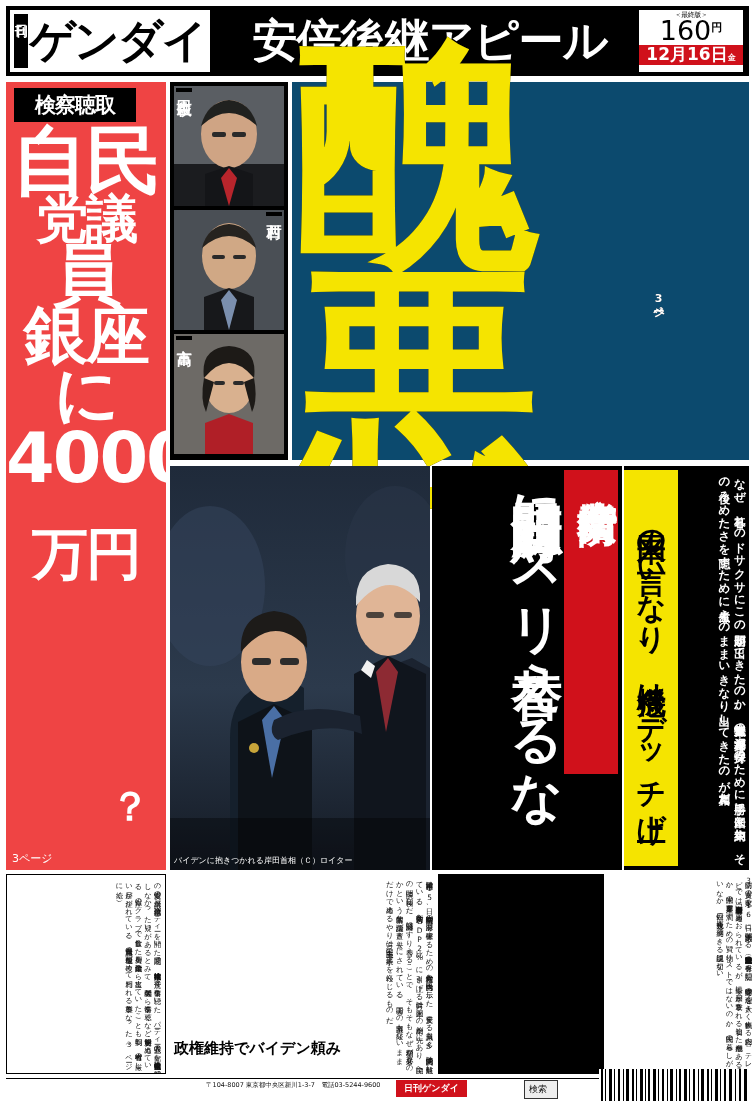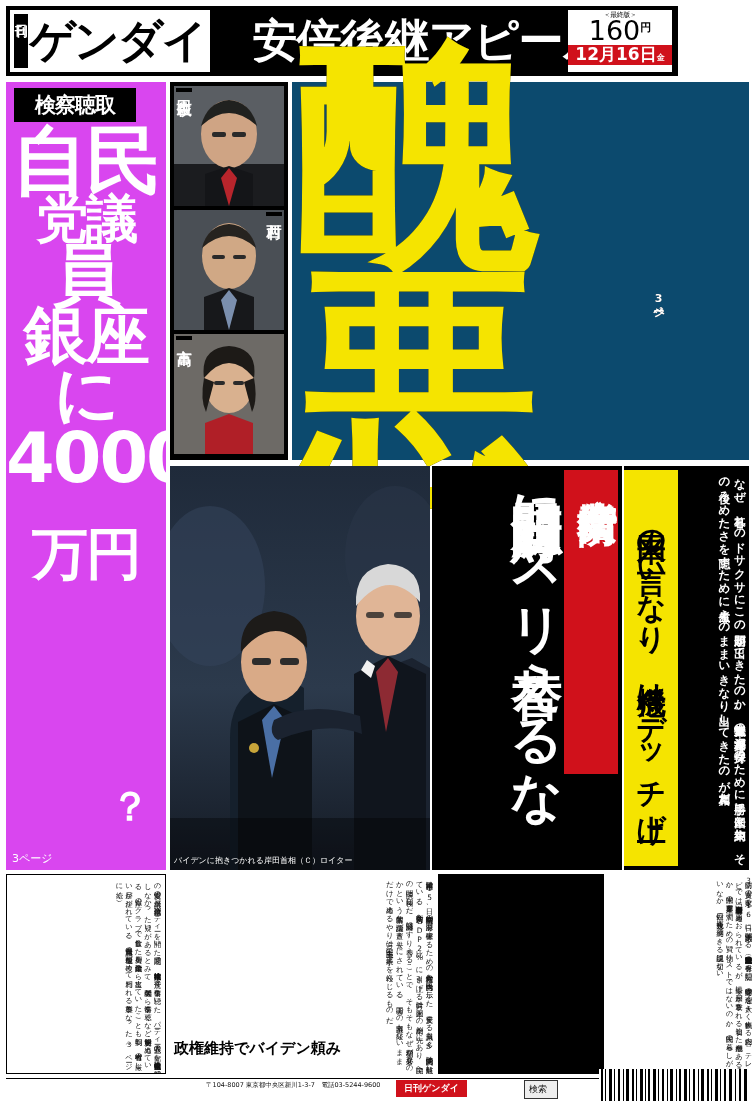--- a/index.html
+++ b/index.html
@@ -1,37 +1,37 @@
 <!DOCTYPE html>
 <html><head>
 <meta charset="utf-8">
 <style>
   html,body{margin:0;padding:0;background:#fff;}
   body{width:755px;height:1108px;font-family:"DejaVu Sans","Liberation Sans",sans-serif;overflow:hidden;}
   .page{position:relative;width:755px;height:1108px;background:#fff;}
   .ctr{display:flex;align-items:center;justify-content:center;}
 
   
-  #masthead{position:absolute;left:6px;top:6px;width:672px;height:70px;background:#000;}
+  #masthead{position:absolute;left:6px;top:6px;width:743px;height:70px;background:#000;}
   #logo-box{position:absolute;left:4px;top:4px;width:200px;height:62px;background:#fff;display:flex;align-items:center;}
   #logo-nikkan{display:inline-block;background:#000;color:#fff;font-weight:bold;font-size:13px;line-height:1.05;
       writing-mode:vertical-rl;text-orientation:upright;height:54px;margin-left:4px;letter-spacing:1px;}
   #logo-gendai{font-weight:bold;font-size:45px;letter-spacing:-2px;color:#000;margin-left:2px;
       font-family:"DejaVu Sans","Liberation Sans",sans-serif;}
   #headline-top{position:absolute;left:214px;top:6px;width:420px;height:58px;color:#fff;font-weight:bold;
       font-size:45px;letter-spacing:-1px;display:flex;align-items:center;justify-content:center;text-align:right;}
   #price-box{position:absolute;right:6px;top:4px;width:104px;height:62px;background:#fff;color:#000;text-align:center;}
   #price-label{font-size:7px;letter-spacing:-0.5px;}
   #price-num{font-size:27px;font-weight:normal;line-height:0.85;display:inline-block;}
   #price-yen{font-size:11px;font-weight:bold;vertical-align:top;}
   #date-bar{background:#d0111b;color:#fff;font-weight:bold;font-size:17px;line-height:1.15;margin-top:1px;}
   #date-bar small{font-size:8px;}
 
   
-  #left-col{position:absolute;left:6px;top:82px;width:160px;height:788px;background:#d946ef;}
+  #left-col{position:absolute;left:6px;top:82px;width:160px;height:788px;background:#ef4444;}
   #kensatsu{position:absolute;left:8px;top:6px;width:122px;height:34px;background:#000;color:#fff;
       font-weight:bold;font-size:21px;display:flex;align-items:center;justify-content:center;letter-spacing:-1px;}
   #left-headline{position:absolute;left:0;top:44px;width:160px;height:790px;color:#fff;text-align:center;}
   .lh-row{font-weight:bold;line-height:0.92;letter-spacing:-2px;}
   #lh1{font-size:76px;}
   #lh2{font-size:52px;}
   #lh3{font-size:68px;}
   #lh4{font-size:64px;}
   #lh5{font-size:70px;margin-top:2px;}
   #lh-q{font-size:40px;font-weight:bold;}

